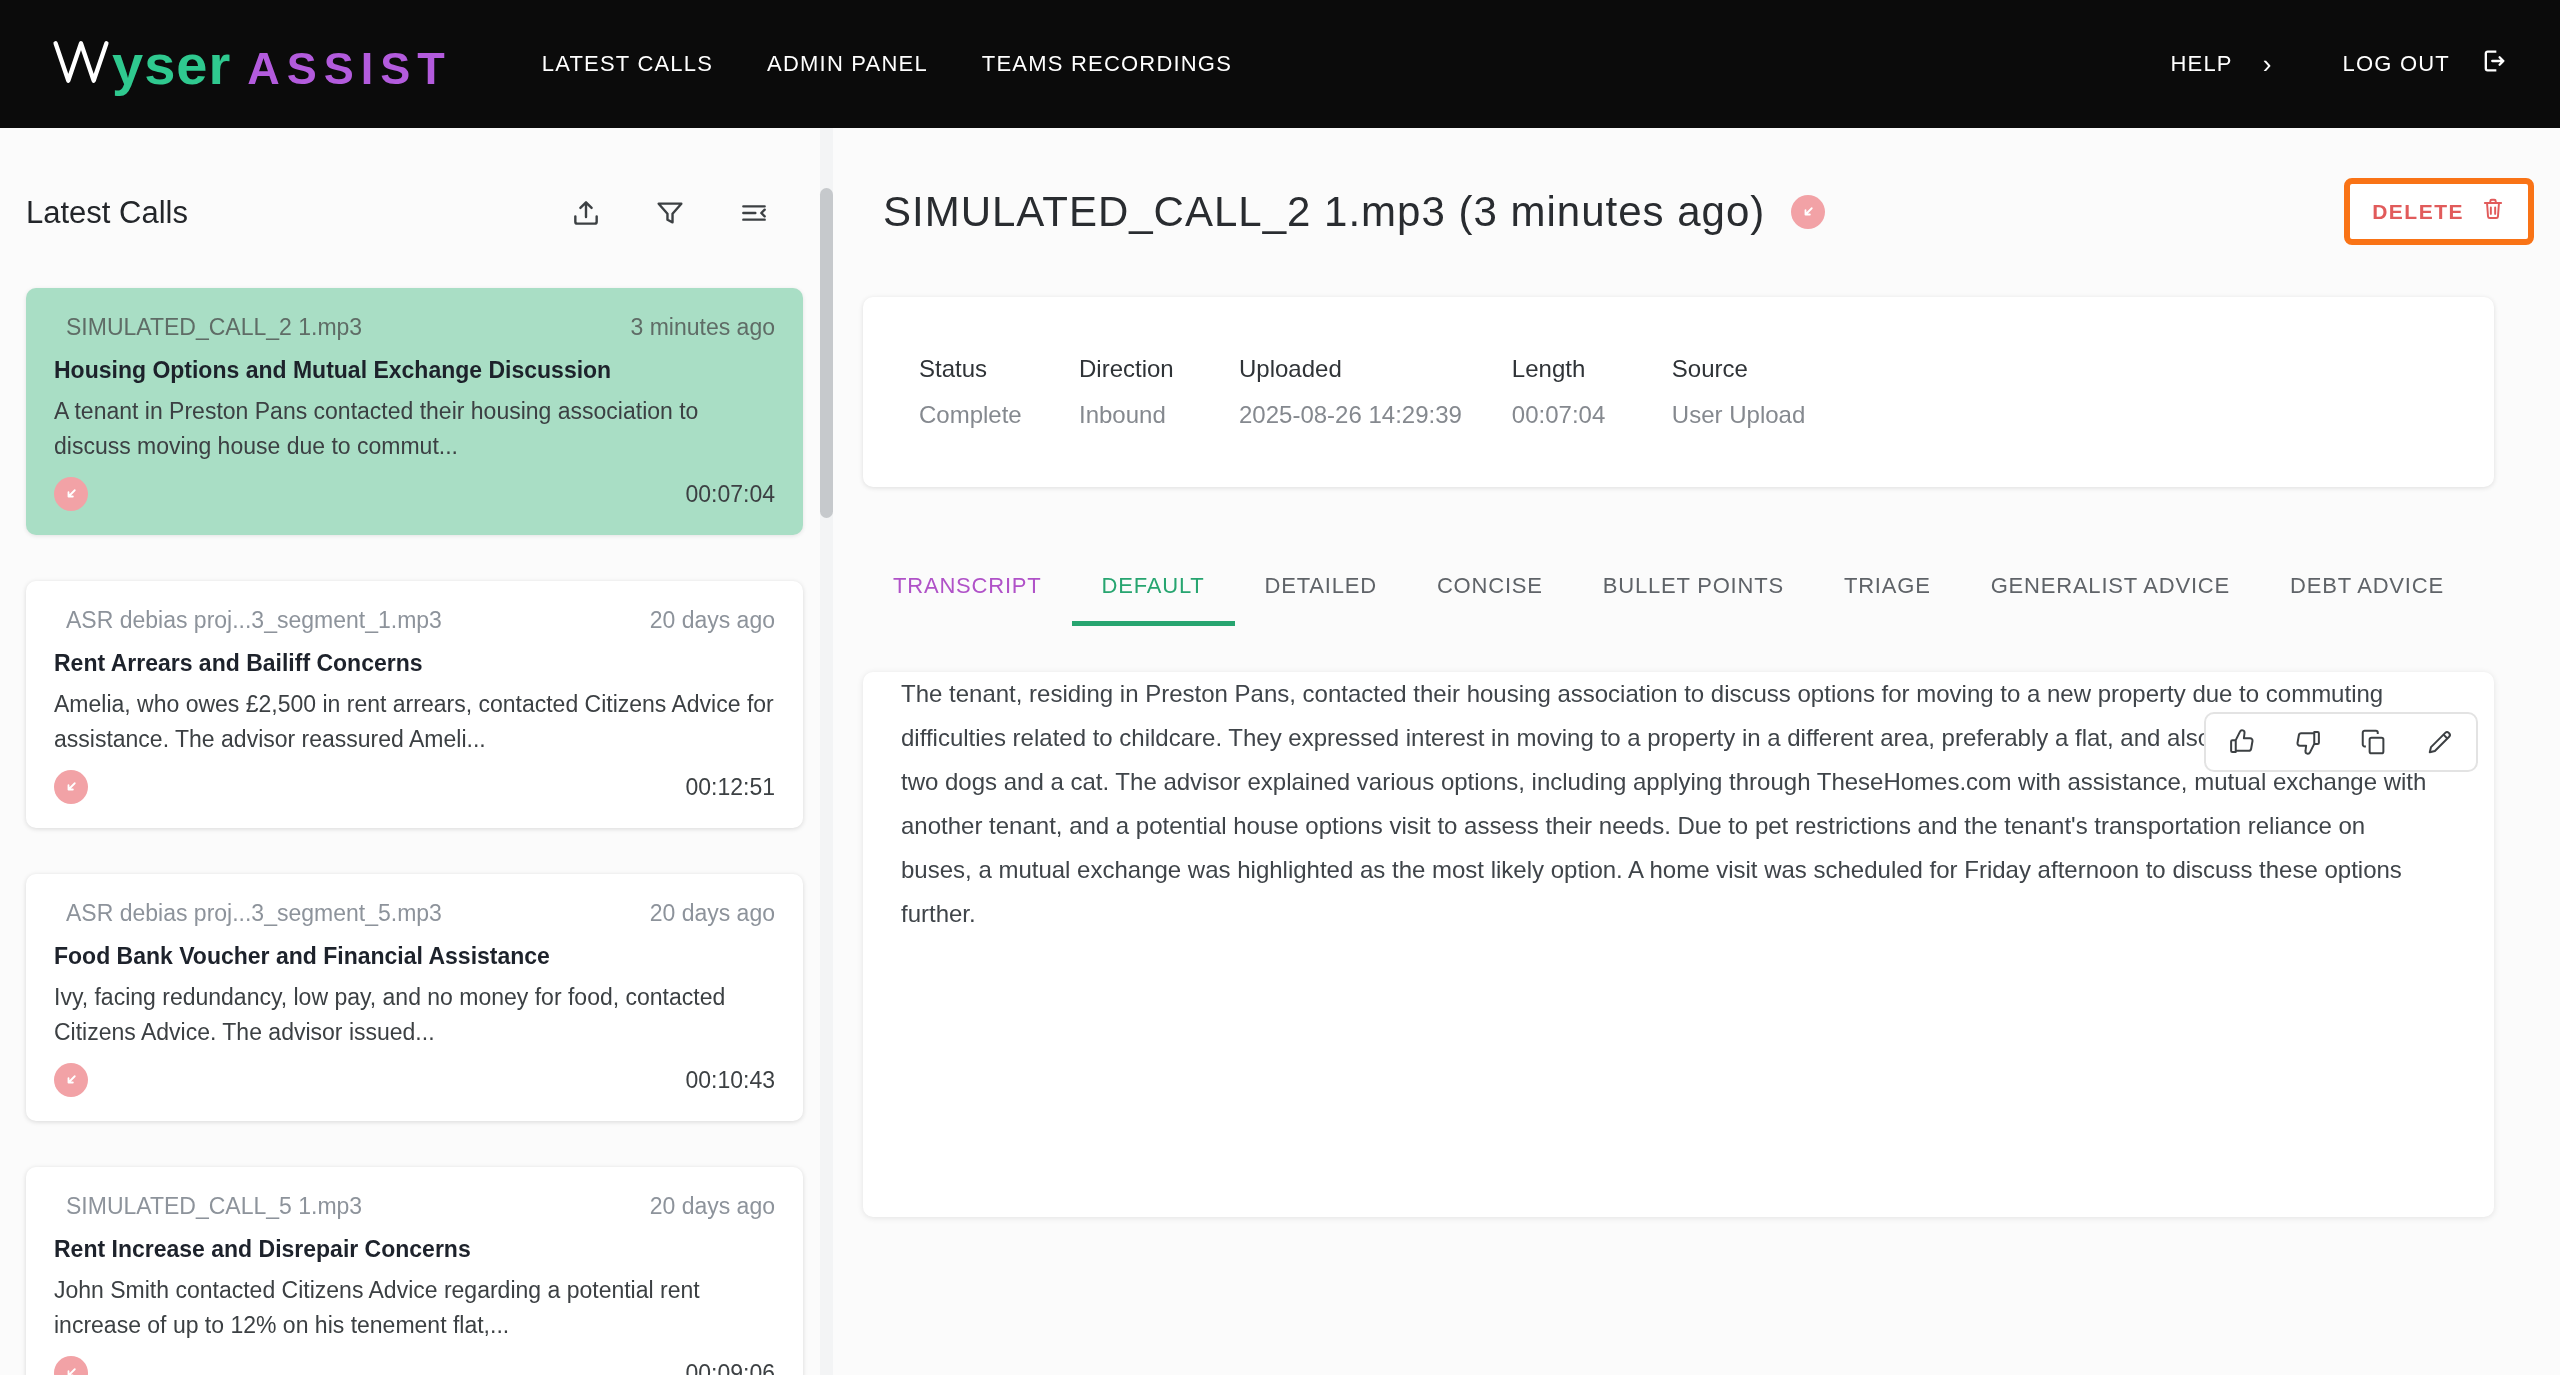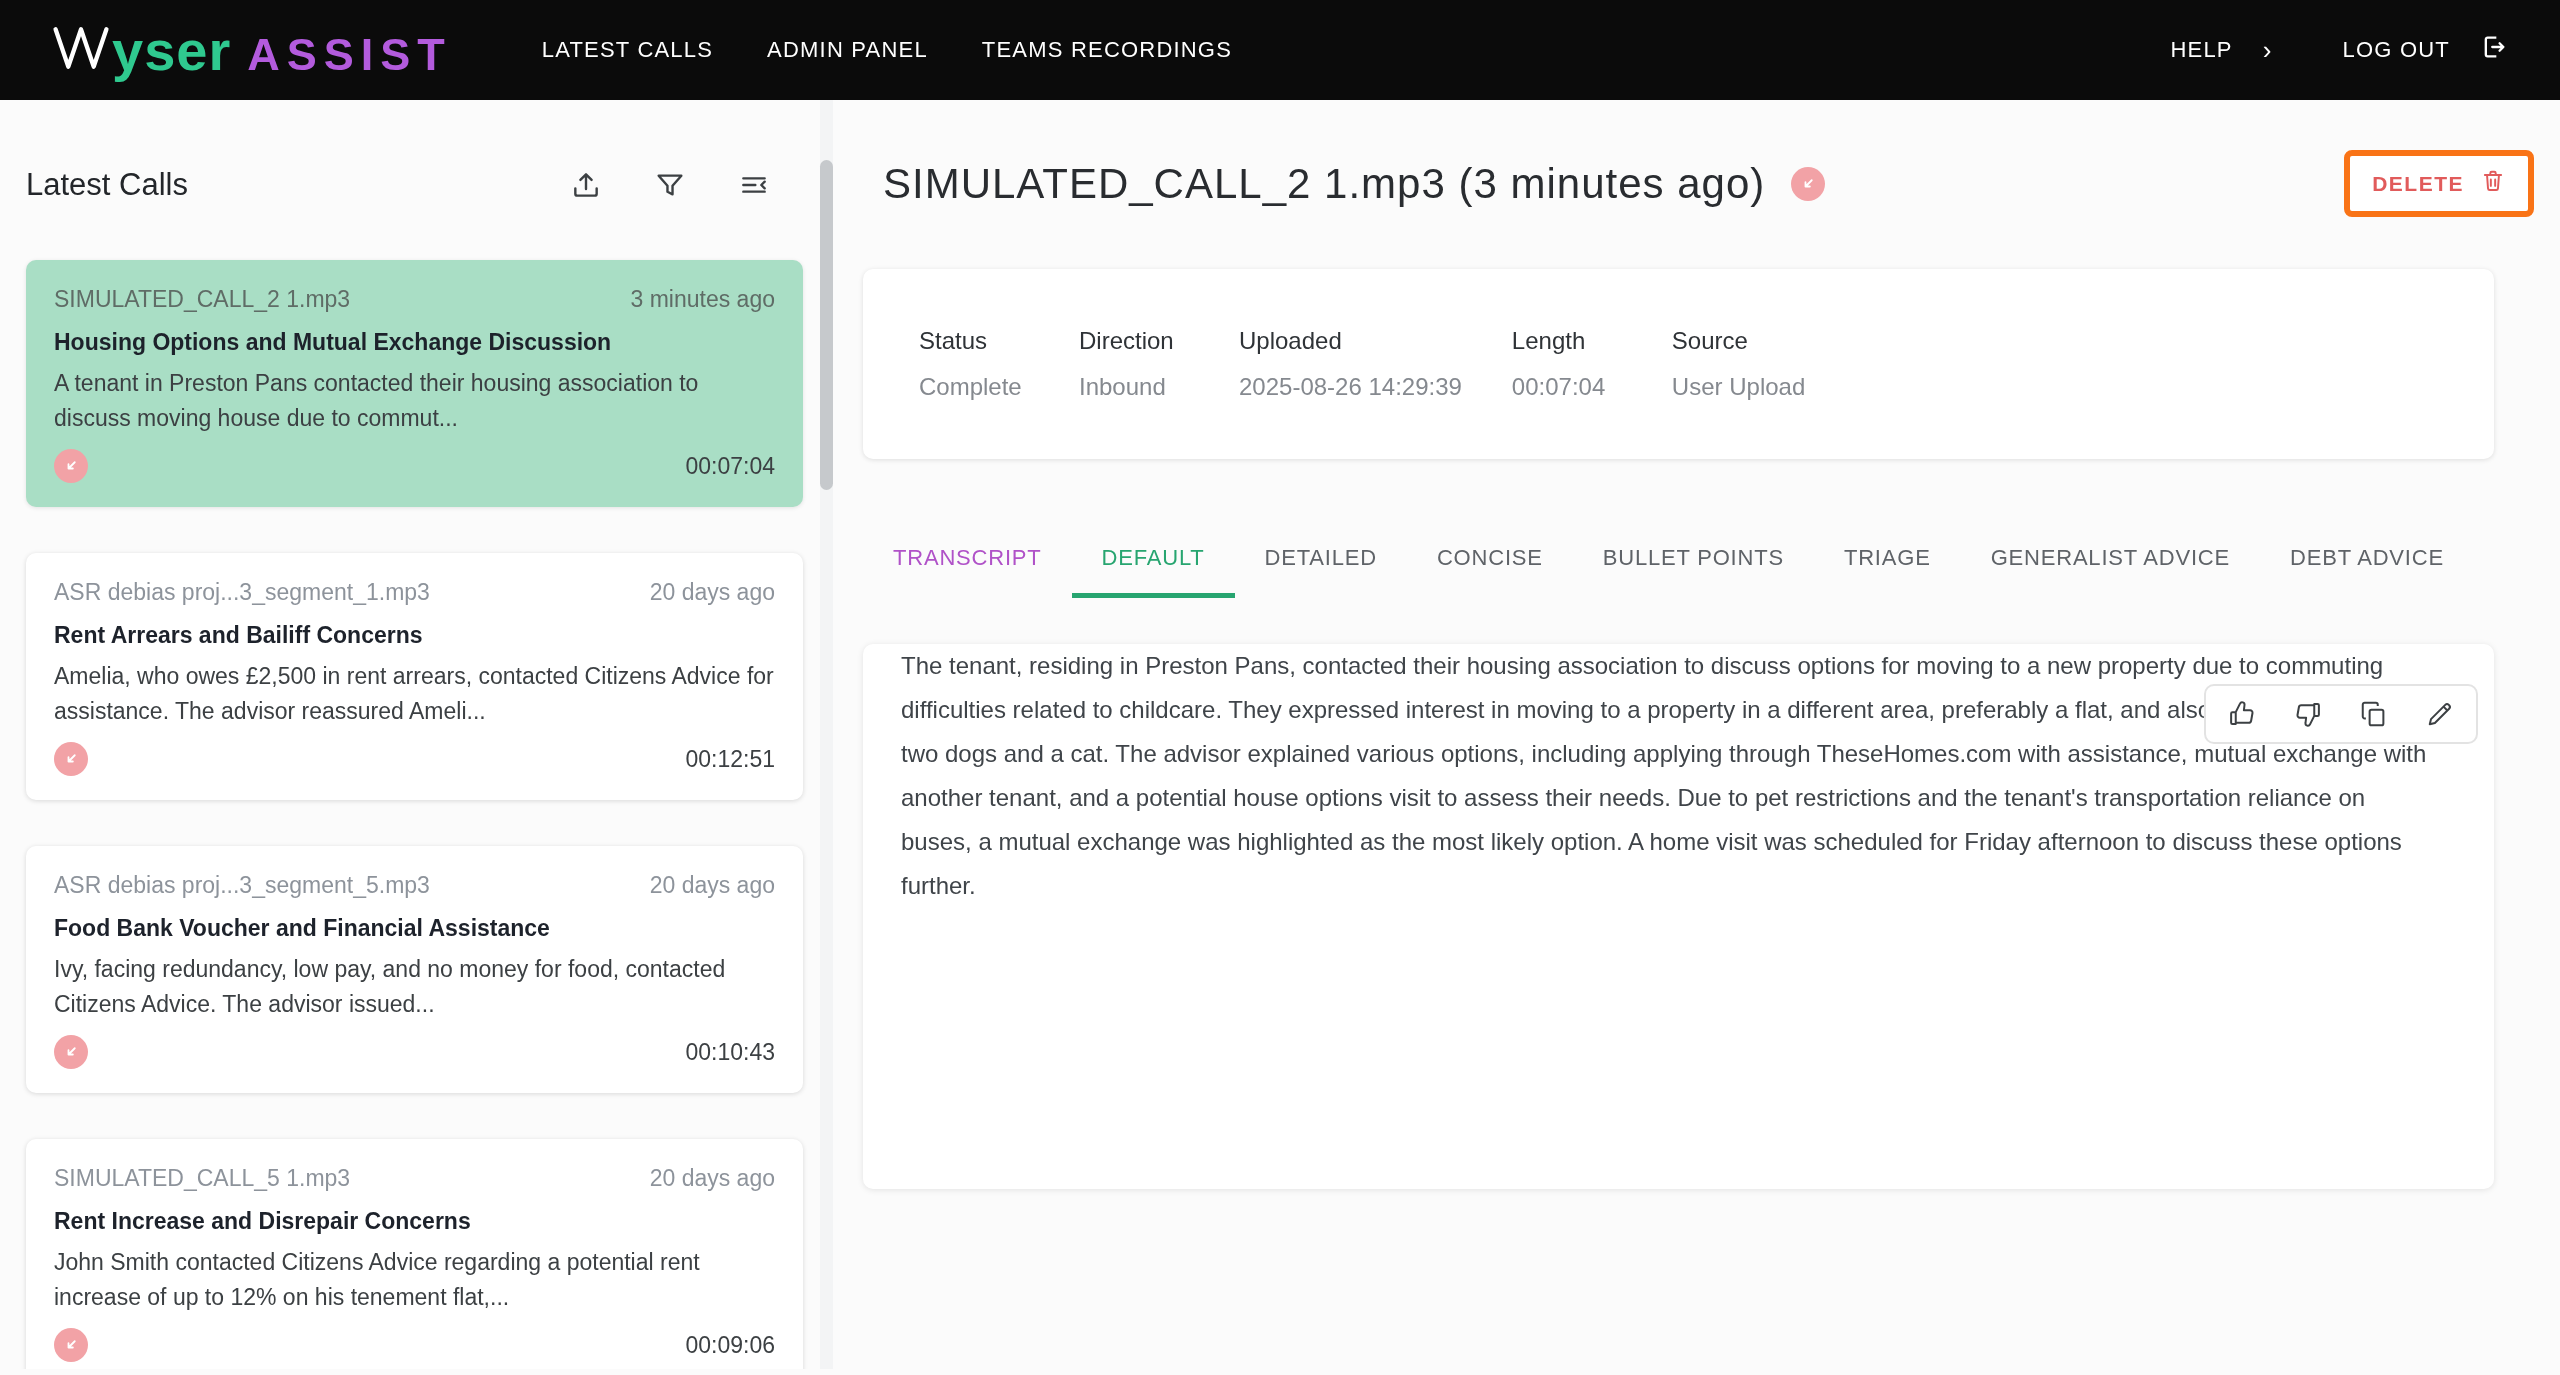--- a/index.html
+++ b/index.html
@@ -1,20 +1,20 @@
 <!DOCTYPE html>
 <html><head>
 <meta charset="utf-8">
 <style>
   * { box-sizing: border-box; margin: 0; padding: 0; }
   html, body { width: 2560px; height: 1375px; overflow: hidden; }
   body { font-family: "Liberation Sans", sans-serif; background: #fbfbfb; color: #202124; }
 
   
-  .navbar { height: 100px; background: #0b0b0b; display: flex; align-items: center; padding: 8px 52px; }
+  .navbar { height: 128px; background: #0b0b0b; display: flex; align-items: center; padding: 8px 52px; }
   .logo { display: flex; align-items: baseline; cursor: pointer; }
   .logo .w-mark { align-self: center; margin-right: 2px; }
   .logo .rest { color: #2fc98f; font-size: 56px; font-weight: 600; letter-spacing: 1px; }
   .logo .suffix { color: #b35bdd; font-size: 45px; font-weight: 600; letter-spacing: 7px; margin-left: 16px; }
   .nav-links { display: flex; gap: 54px; margin-left: 90px; }
   .nav-link { color: #ffffff; font-size: 22px; font-weight: 500; letter-spacing: 1.2px; cursor: pointer; }
   .nav-right { margin-left: auto; display: flex; align-items: center; gap: 70px; }
   .nav-action { display: flex; align-items: center; gap: 30px; color: #ffffff; font-size: 22px; font-weight: 500; letter-spacing: 1.2px; cursor: pointer; }
   .chevron { font-size: 26px; line-height: 1; }
 
@@ -25,21 +25,21 @@
   .sidebar { width: 833px; position: relative; background: #fbfbfb; flex-shrink: 0; overflow: hidden; }
   .sidebar-header { display: flex; align-items: center; padding: 66px 60px 56px 26px; }
   .sidebar-title { font-size: 31px; color: #23262a; font-weight: 400; }
   .sidebar-icons { margin-left: auto; display: flex; gap: 46px; align-items: center; }
   .icon-btn { width: 38px; height: 38px; display: flex; align-items: center; justify-content: center; cursor: pointer; }
   .icon-btn svg { width: 32px; height: 32px; }
 
   .calls { padding: 0 30px 0 26px; display: flex; flex-direction: column; gap: 46px; }
   .call-card { background: #ffffff; border-radius: 10px; padding: 26px 28px 24px; box-shadow: 0 1px 5px rgba(0,0,0,0.14); cursor: pointer; }
   .call-card.selected { background: #a9dec5; box-shadow: 0 1px 4px rgba(0,0,0,0.10); }
-  .card-top { display: flex; justify-content: space-between; font-size: 23px; color: #8d939b; margin-bottom: 16px; }
+  .card-top { display: flex; justify-content: space-between; font-size: 23px; color: #8d939b; margin-bottom: 16px; margin-left: 12px; }
   .call-card.selected .card-top { color: #5f6c66; }
   .card-title { font-size: 23px; font-weight: 700; color: #1d222b; margin-bottom: 10px; }
   .card-desc { font-size: 23px; color: #3c4043; line-height: 1.5;
                display: -webkit-box; -webkit-line-clamp: 2; -webkit-box-orient: vertical; overflow: hidden; }
   .card-bottom { display: flex; justify-content: space-between; align-items: center; margin-top: 14px; }
   .duration { font-size: 23px; color: #3c4043; }
   .inbound-badge { width: 34px; height: 34px; border-radius: 50%; background: #f2a2a6; display: inline-flex; align-items: center; justify-content: center; flex-shrink: 0; }
   .inbound-badge svg { width: 20px; height: 20px; }
 
   .scroll-track { position: absolute; top: 0; right: 0; width: 13px; height: 100%; background: #f3f4f5; }

